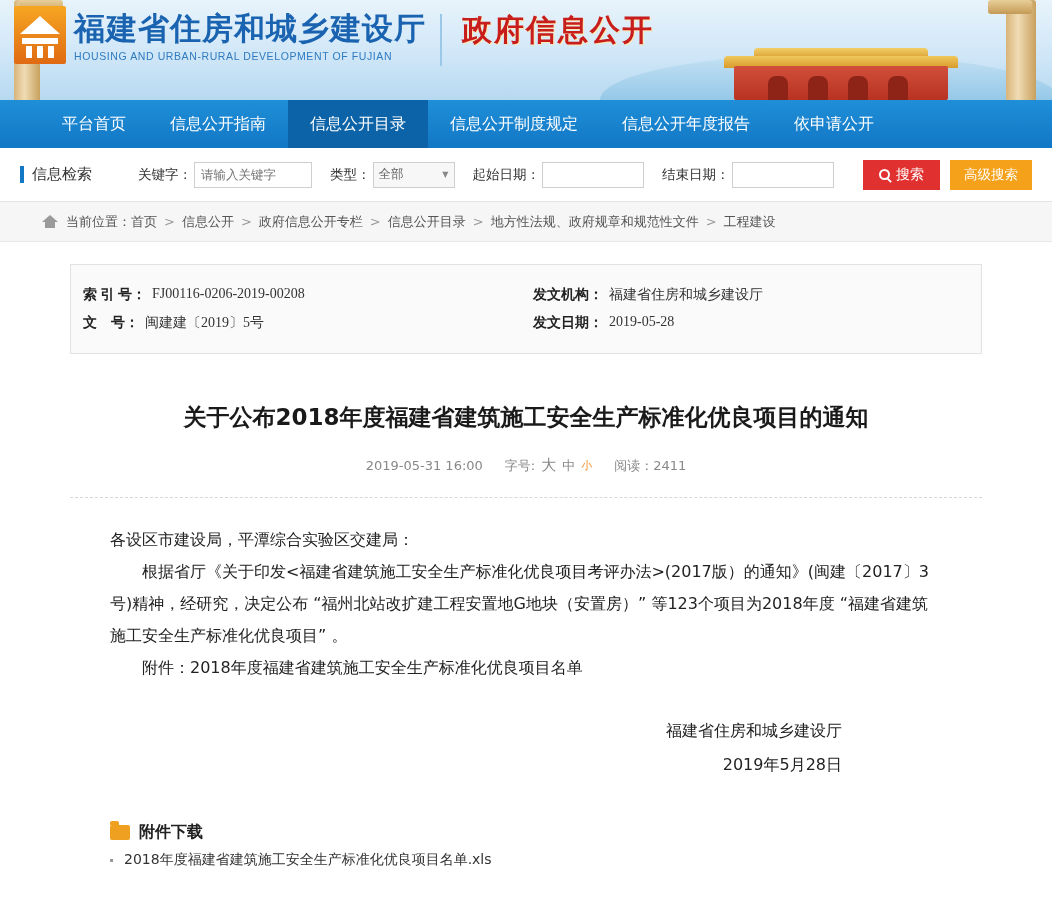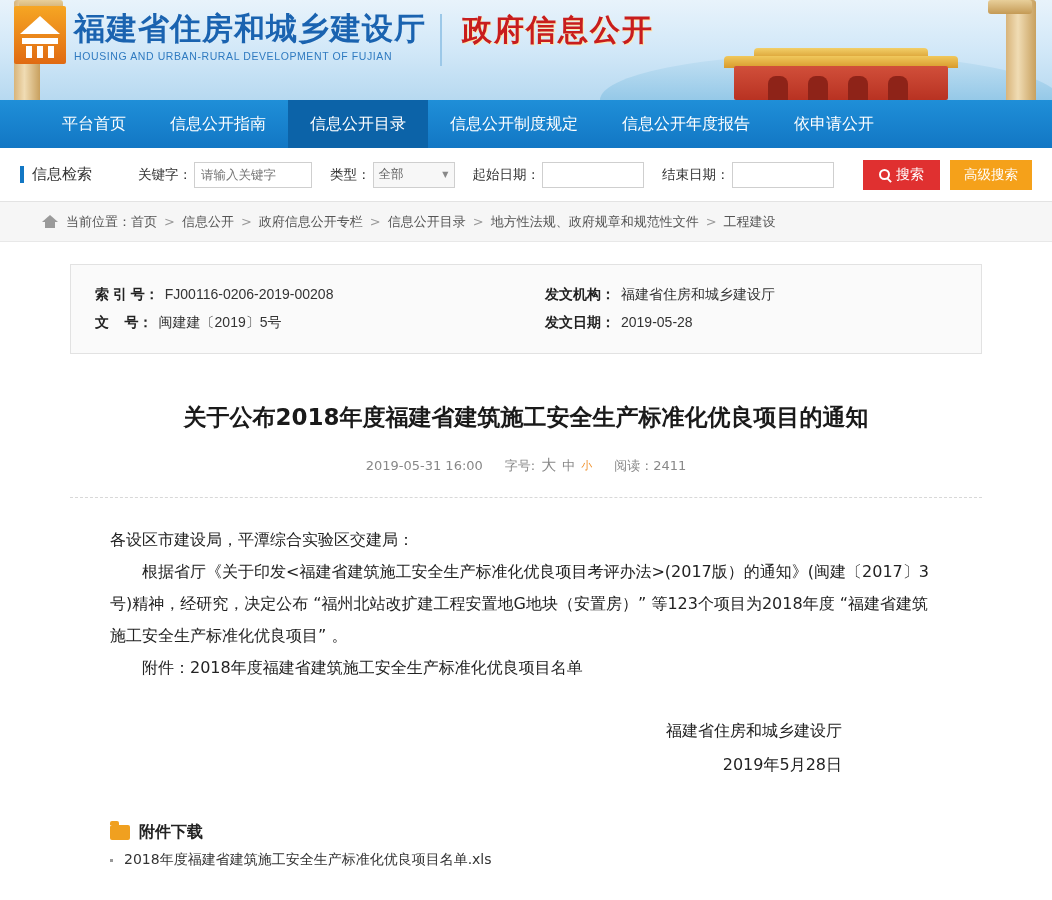--- a/index.html
+++ b/index.html
@@ -193,23 +193,23 @@
     width: 10px; height: 7px; background: #9a9a9a;
   }
   .crumb a { color: #555; text-decoration: none; }
   .crumb .sep { margin: 0 7px; color: #999; }
 
   
   .content { width: 1052px; background: #fff; padding: 22px 70px 0 70px; }
 
   .meta-box {
     border: 1px solid #e2e2e2; background: #fafafa;
-    padding: 16px 24px; display: flex; flex-wrap: wrap;
+    padding: 16px 12px; display: flex; flex-wrap: wrap;
     font-size: 14px; color: #333;
-    font-family: Liberation Sans, sans-serif;
+    font-family: Liberation Serif, serif;
   }
   .meta-row { display: flex; width: 100%; padding: 5px 0; }
   .meta-cell { display: flex; }
   .meta-cell.c1 { width: 450px; }
   .meta-k { color: #222; font-weight: bold; white-space: pre; }
   .meta-v { color: #333; margin-left: 6px; }
 
   .doc-title {
     text-align: center; font-size: 23px; font-weight: bold; color: #1a1a1a;
     margin: 46px 0 0 0; line-height: 34px;

